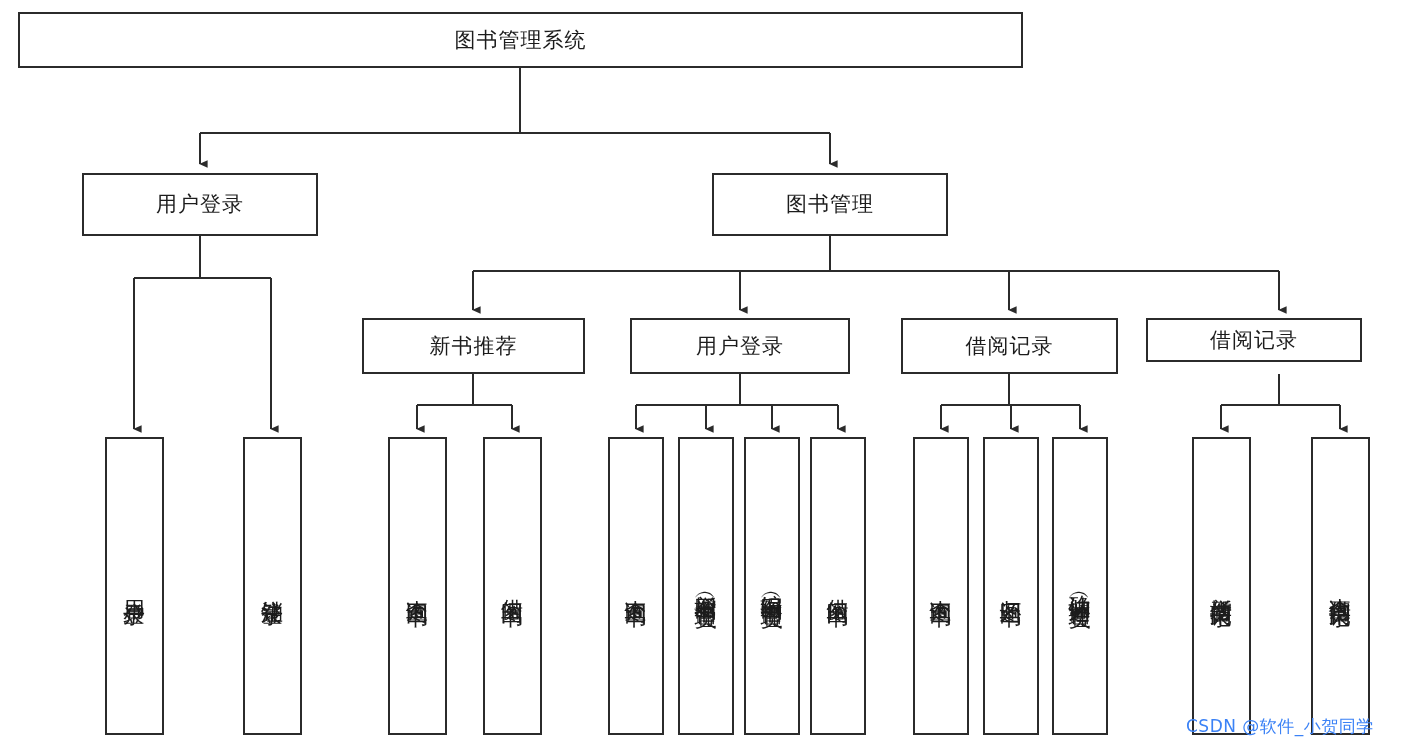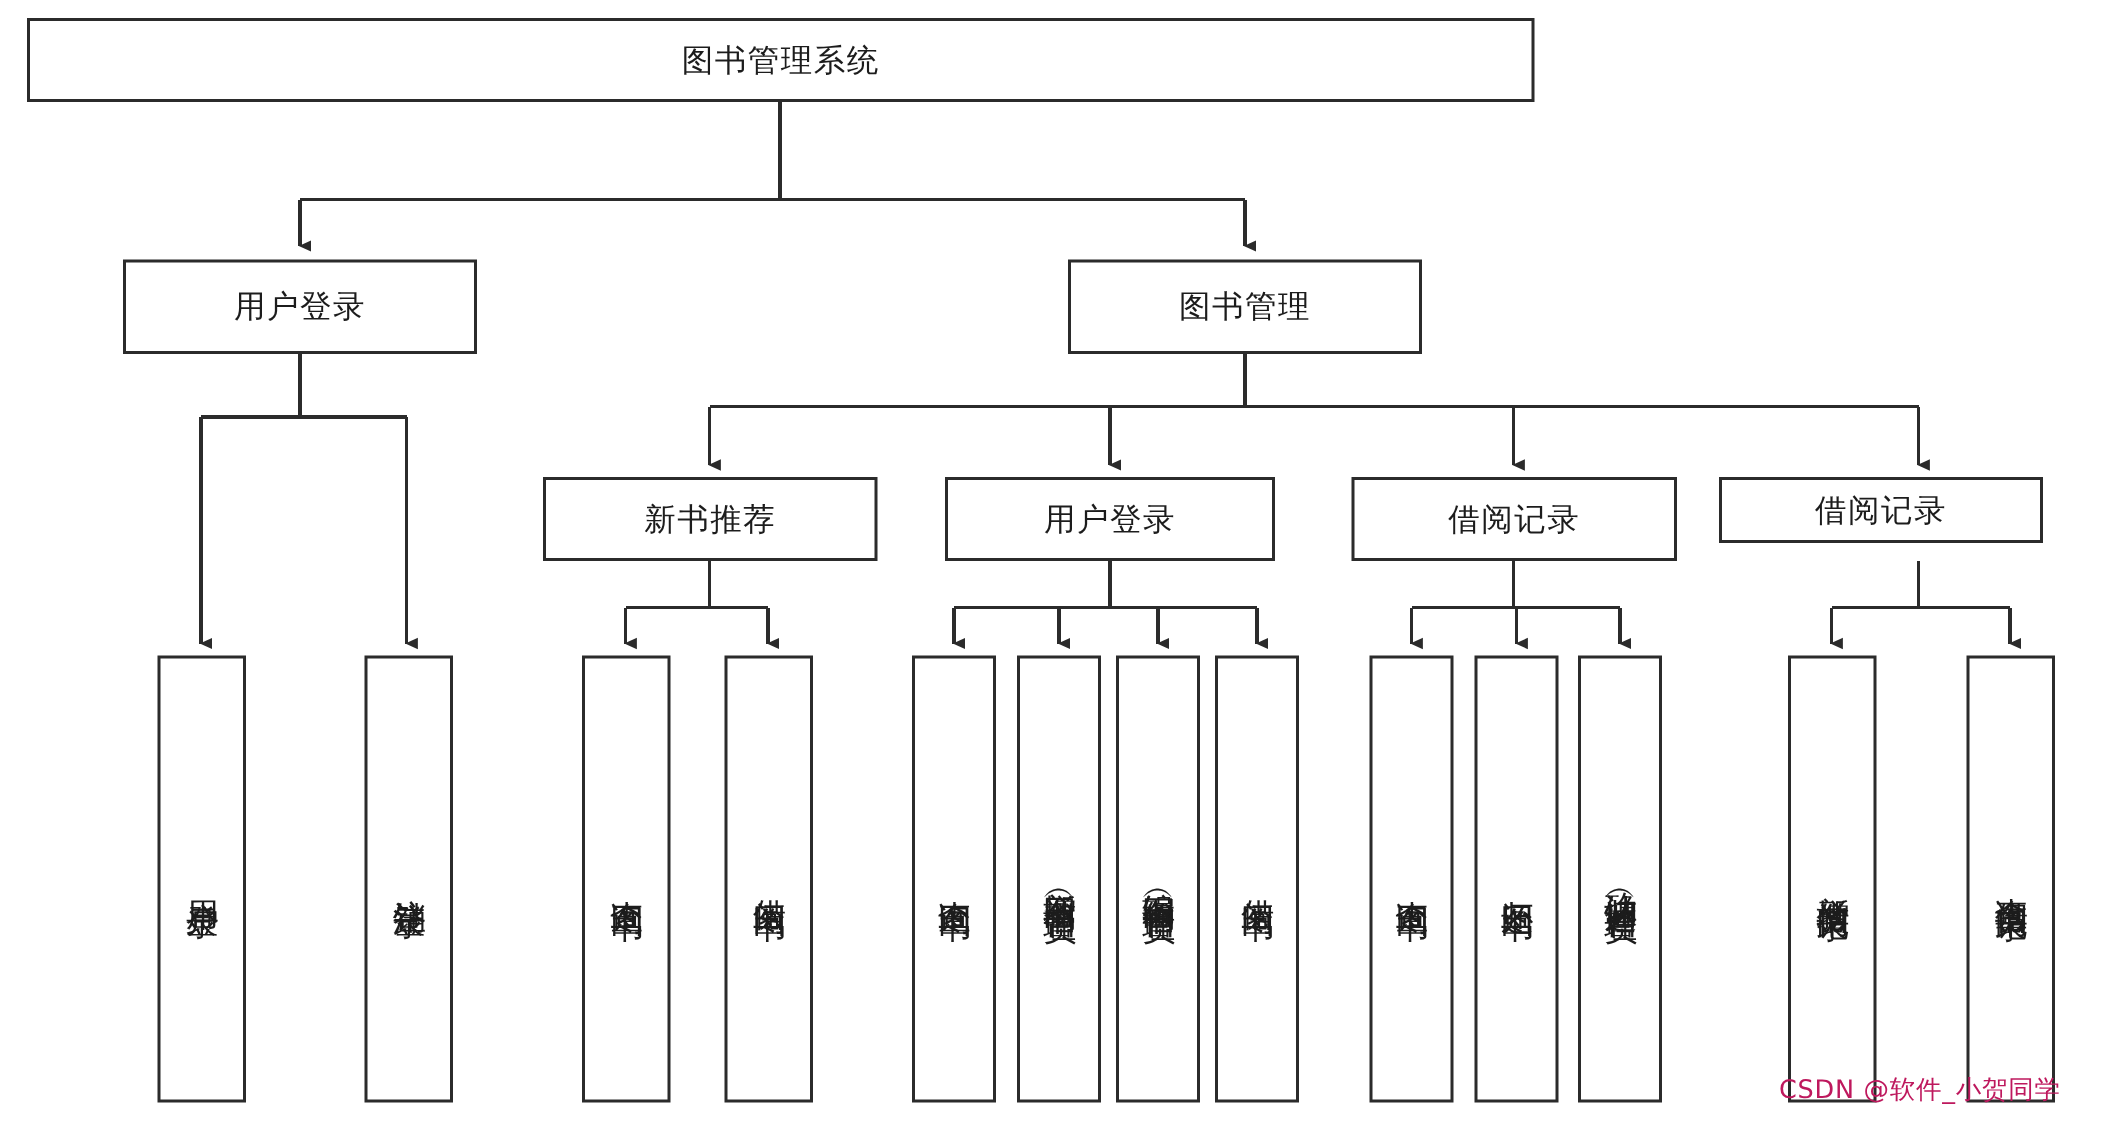--- a/index.html
+++ b/index.html
@@ -49,21 +49,21 @@
     text-orientation:upright;
     font-size:22px;
     line-height:1.32;
     letter-spacing:2px;
     white-space:normal;
     max-height:100%;
   }
   .watermark{
     position:absolute;
     font-size:17px;
-    color:#be185d;
+    color:#3b82f6;
     letter-spacing:0.5px;
     z-index:5;
     white-space:nowrap;
     font-family:"DejaVu Sans","Liberation Sans",sans-serif;
   }
 </style>
 </head>
 <body>
 
 <div id="canvas">

